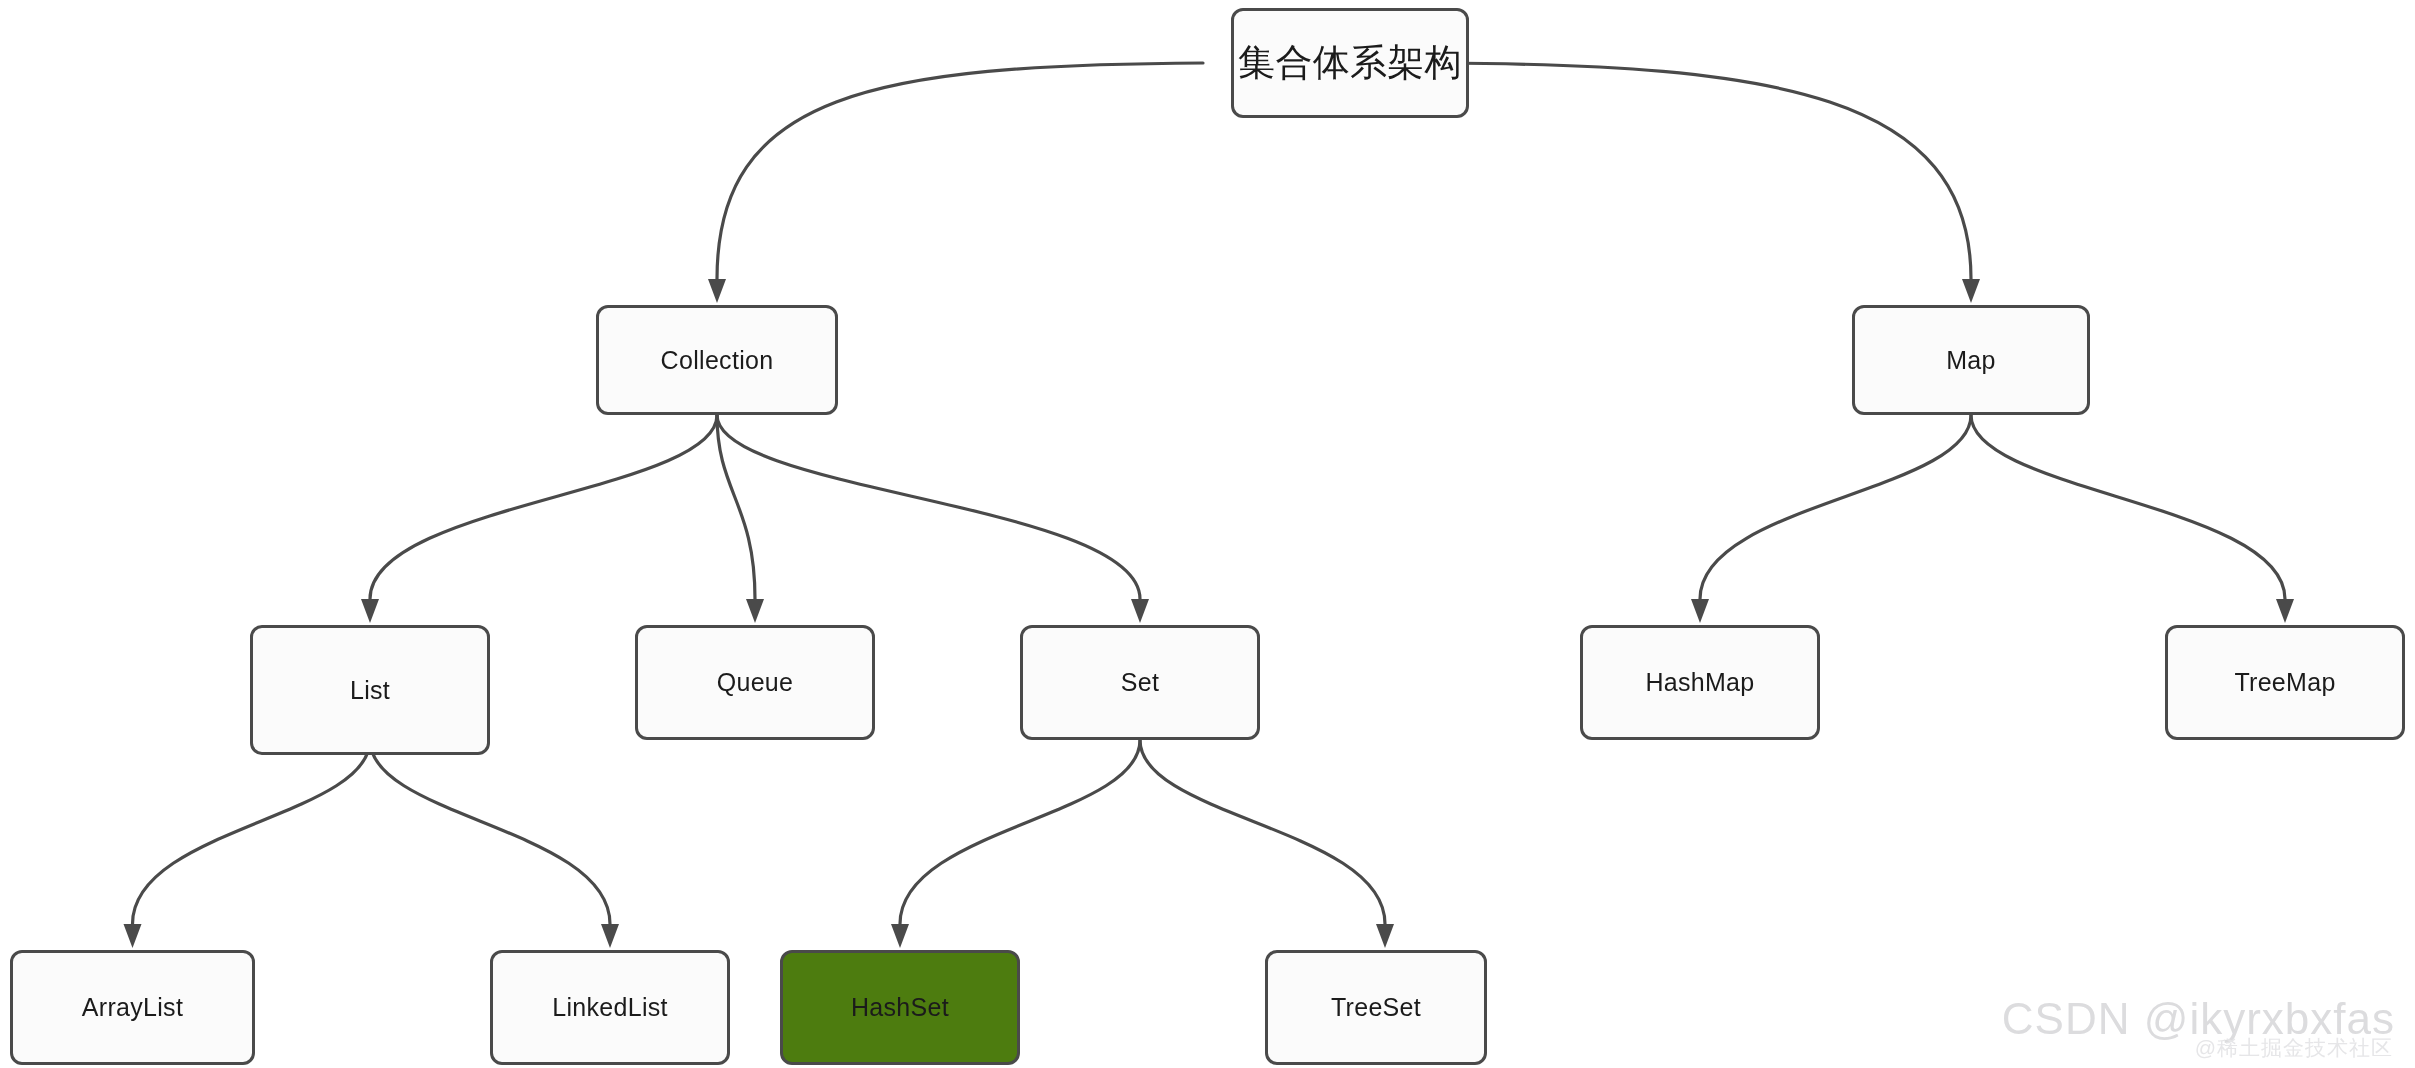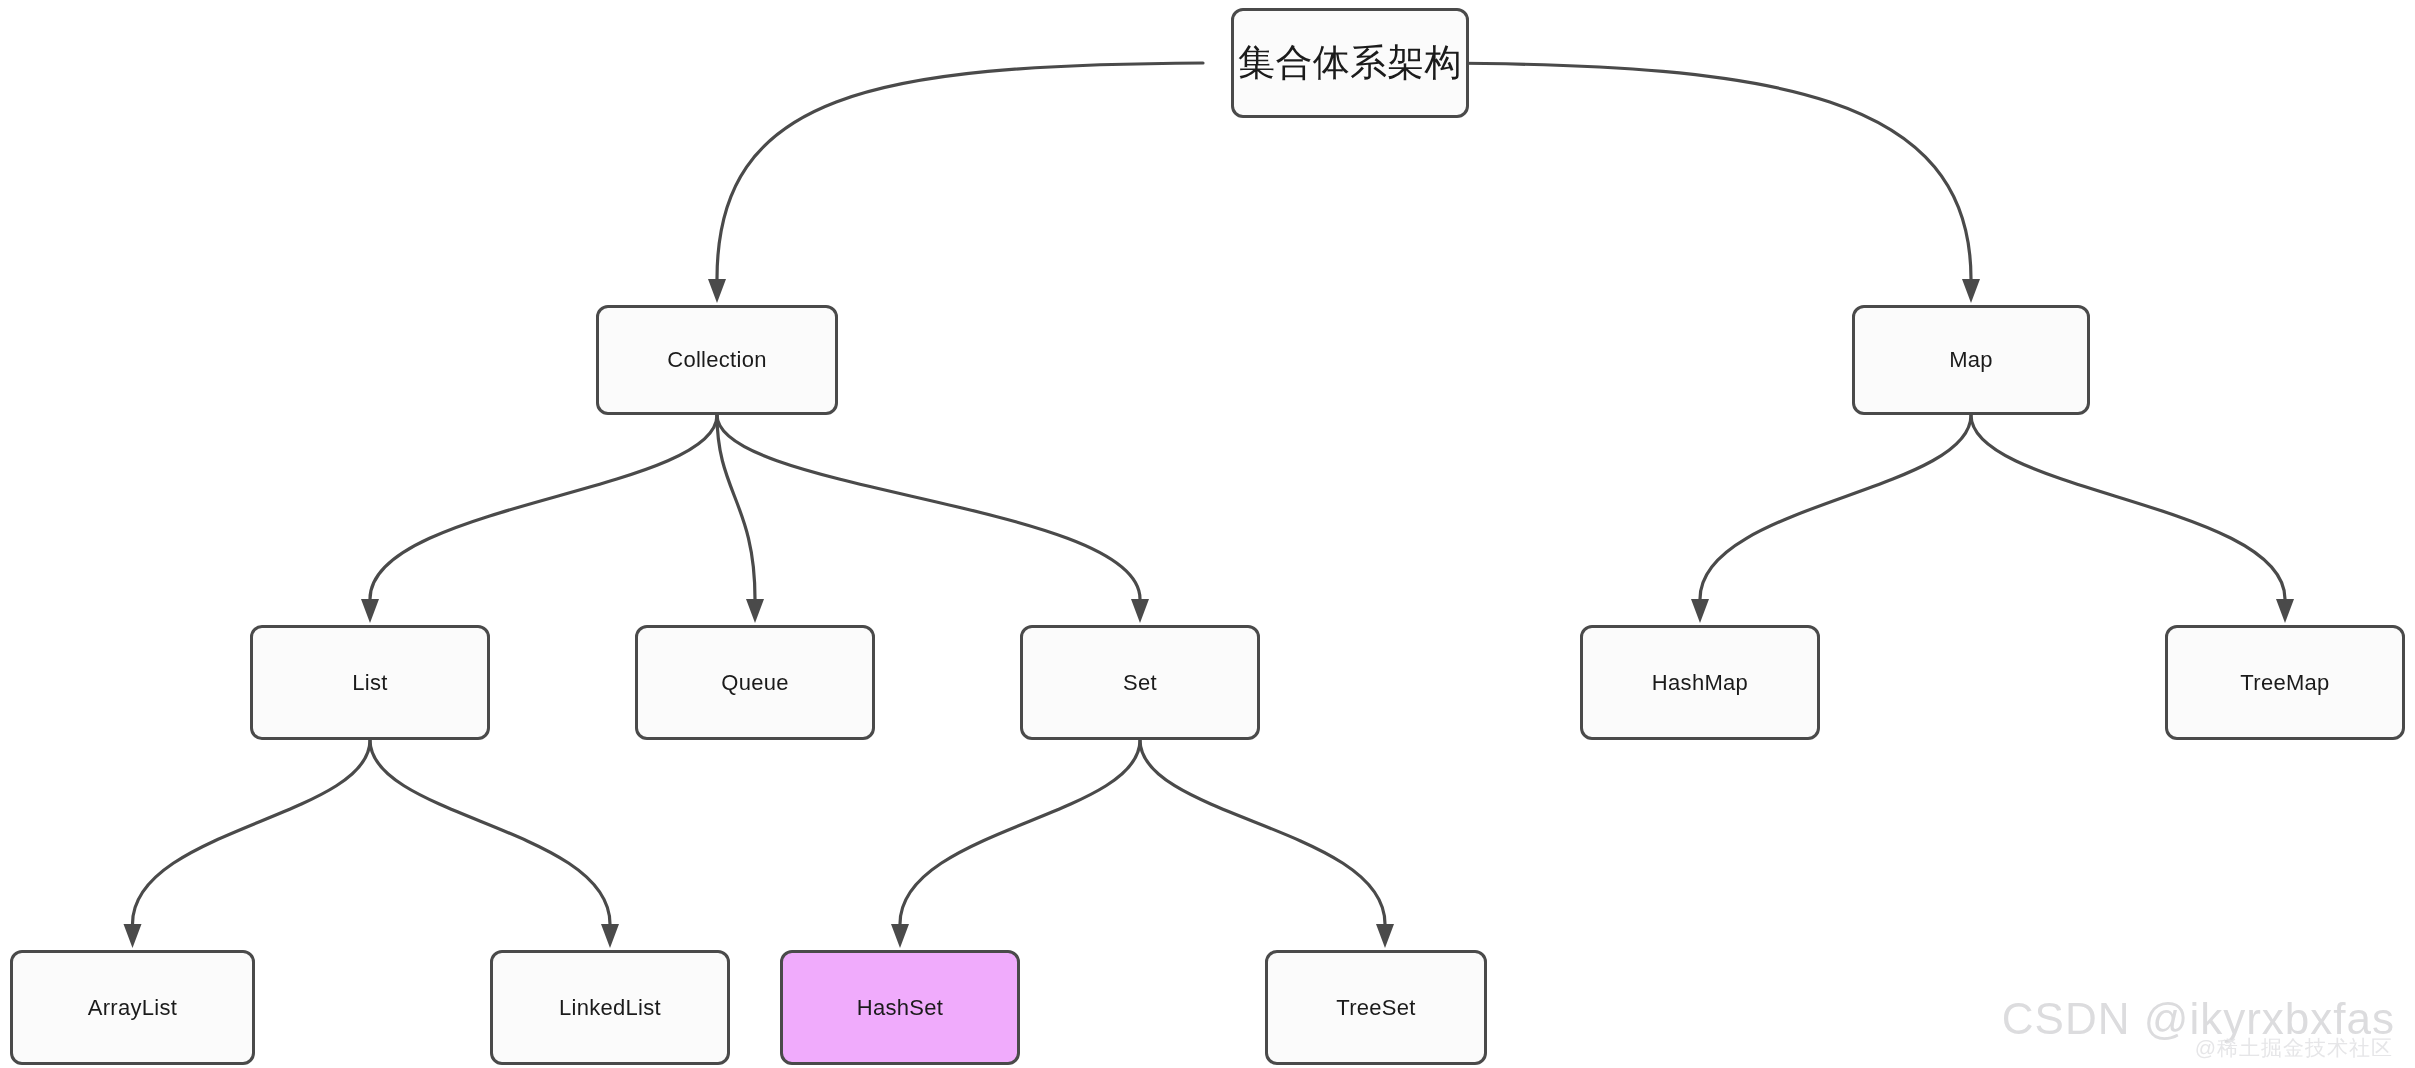--- a/index.html
+++ b/index.html
@@ -28,21 +28,21 @@
     position: absolute;
     box-sizing: border-box;
     border: 3px solid #4a4a4a;
     border-radius: 12px;
     background: #fbfbfb;
     display: flex;
     align-items: center;
     justify-content: center;
     text-align: center;
     color: #1b1b1b;
-    font-size: 22px;
+    font-size: 25px;
     font-weight: 400;
     letter-spacing: 0.3px;
     z-index: 2;
   }
   .node.cjk {
     font-size: 37px;
   }
   .watermark-main {
     position: absolute;
     right: 20px;
@@ -99,42 +99,42 @@
   <div id="node-layer">
       <div class="node cjk" style="left: 1203px; top: 8px; width: 238px; height: 110px; border-color: rgb(74, 74, 74); background: rgb(251, 251, 251); color: rgb(27, 27, 27); margin-left: 28px;">
         <span>集合体系架构</span>
       </div>
       <div class="node" style="left: 596px; top: 305px; width: 242px; height: 110px; border-color: rgb(74, 74, 74); background: rgb(251, 251, 251); color: rgb(27, 27, 27);">
         <span>Collection</span>
       </div>
       <div class="node" style="left: 1852px; top: 305px; width: 238px; height: 110px; border-color: rgb(74, 74, 74); background: rgb(251, 251, 251); color: rgb(27, 27, 27);">
         <span>Map</span>
       </div>
-      <div class="node" style="left: 250px; top: 625px; width: 240px; height: 115px; border-color: rgb(74, 74, 74); background: rgb(251, 251, 251); color: rgb(27, 27, 27);">
+      <div class="node" style="left: 250px; top: 625px; width: 240px; height: 130px; border-color: rgb(74, 74, 74); background: rgb(251, 251, 251); color: rgb(27, 27, 27);">
         <span>List</span>
       </div>
       <div class="node" style="left: 635px; top: 625px; width: 240px; height: 115px; border-color: rgb(74, 74, 74); background: rgb(251, 251, 251); color: rgb(27, 27, 27);">
         <span>Queue</span>
       </div>
       <div class="node" style="left: 1020px; top: 625px; width: 240px; height: 115px; border-color: rgb(74, 74, 74); background: rgb(251, 251, 251); color: rgb(27, 27, 27);">
         <span>Set</span>
       </div>
       <div class="node" style="left: 1580px; top: 625px; width: 240px; height: 115px; border-color: rgb(74, 74, 74); background: rgb(251, 251, 251); color: rgb(27, 27, 27);">
         <span>HashMap</span>
       </div>
       <div class="node" style="left: 2165px; top: 625px; width: 240px; height: 115px; border-color: rgb(74, 74, 74); background: rgb(251, 251, 251); color: rgb(27, 27, 27);">
         <span>TreeMap</span>
       </div>
       <div class="node" style="left: 10px; top: 950px; width: 245px; height: 115px; border-color: rgb(74, 74, 74); background: rgb(251, 251, 251); color: rgb(27, 27, 27);">
         <span>ArrayList</span>
       </div>
       <div class="node" style="left: 490px; top: 950px; width: 240px; height: 115px; border-color: rgb(74, 74, 74); background: rgb(251, 251, 251); color: rgb(27, 27, 27);">
         <span>LinkedList</span>
       </div>
-      <div class="node" style="left: 780px; top: 950px; width: 240px; height: 115px; border-color: rgb(74, 74, 74); background: #f0abfc; color: rgb(27, 27, 27);">
+      <div class="node" style="left: 780px; top: 950px; width: 240px; height: 115px; border-color: rgb(74, 74, 74); background: #4d7c0f; color: rgb(27, 27, 27);">
         <span>HashSet</span>
       </div>
       <div class="node" style="left: 1265px; top: 950px; width: 222px; height: 115px; border-color: rgb(74, 74, 74); background: rgb(251, 251, 251); color: rgb(27, 27, 27);">
         <span>TreeSet</span>
       </div>
     </div>
 
   <div class="watermark-main">CSDN @ikyrxbxfas</div>
   <div class="watermark-sub">@稀土掘金技术社区</div>
 

